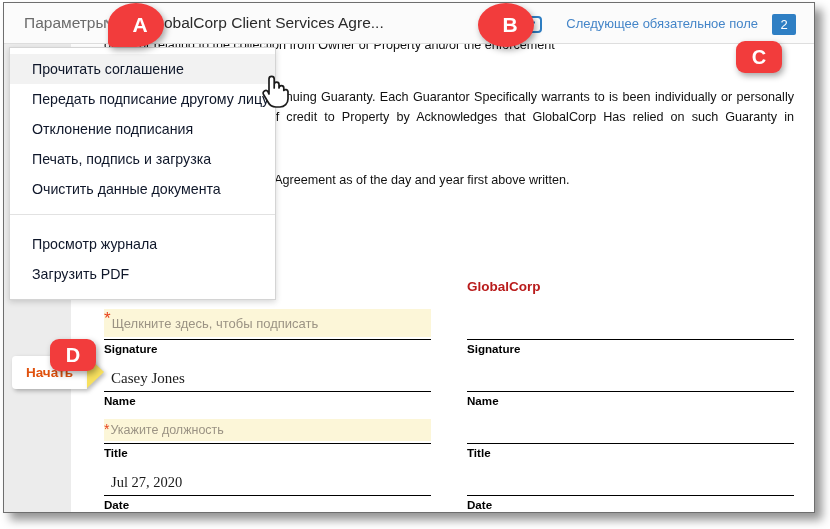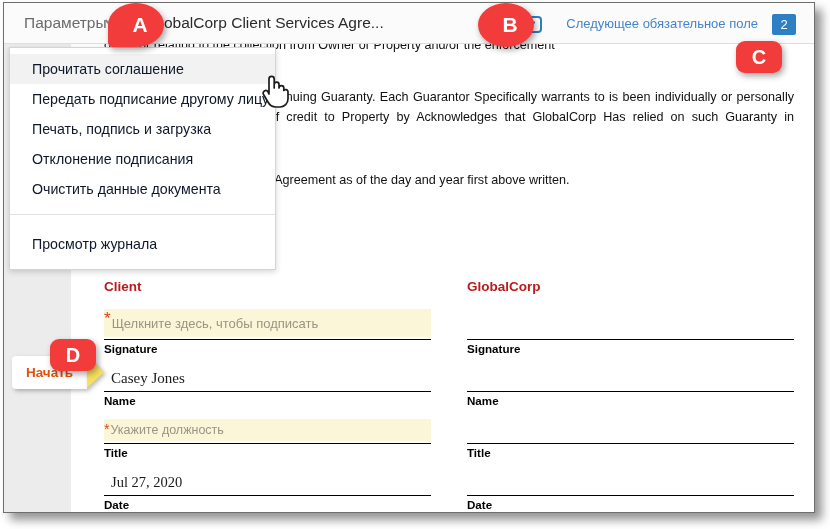--- a/index.html
+++ b/index.html
@@ -400,25 +400,26 @@
         </div>
       </div>
 
       <div id="start-tag">Начать</div>
       <div id="start-tag-arrow"></div>
     </div>
 
     <div id="menu">
       <div class="menu-item active">Прочитать соглашение</div>
       <div class="menu-item">Передать подписание другому лицу</div>
+      <div class="menu-item">Отклонение подписания</div>
       <div class="menu-item">Печать, подпись и загрузка</div>
-      <div class="menu-item">Отклонение подписания</div>
       <div class="menu-item">Очистить данные документа</div>
       <div class="menu-sep"></div>
       <div class="menu-item">Просмотр журнала</div>
+      <div class="menu-item">Загрузить PDF</div>
     </div>
 
   </div>
 
   <div class="callout-tear left-point" style="left:108px; top:3px;">
     <div class="body"></div>
     <div class="glyph">A</div>
   </div>
 
   <div class="callout-tear" style="left:478px; top:3px;">

